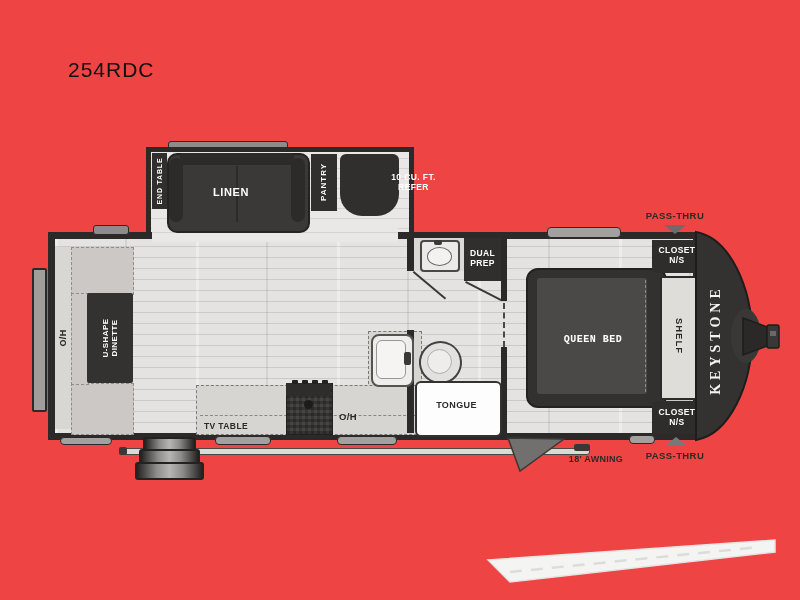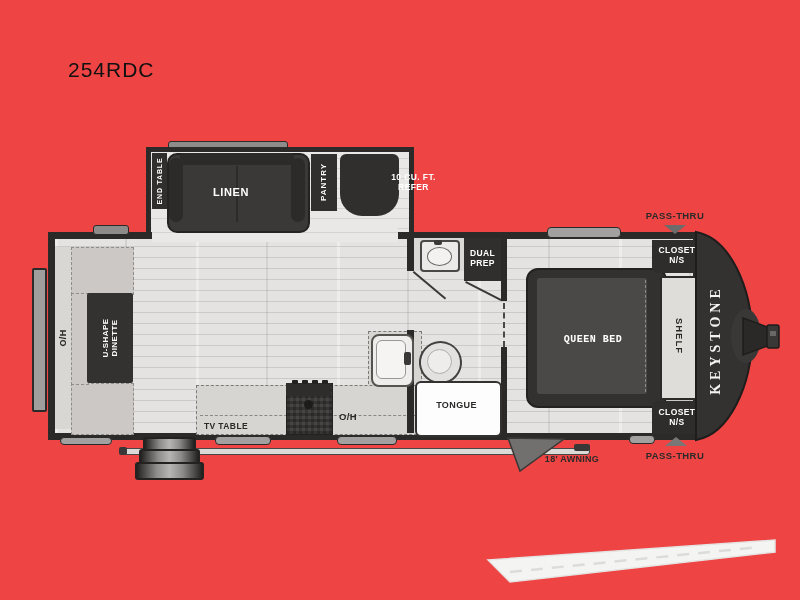--- a/index.html
+++ b/index.html
@@ -140,21 +140,21 @@
   <div class="abs arr-down" style="left:664px;top:225px;z-index:6;"></div>
   <div class="abs arr-up" style="left:665px;top:437px;z-index:6;"></div>
   <div class="lbl" style="left:637px;top:450px;width:76px;height:12px;font-size:9.5px;z-index:6;">PASS-THRU</div>
 
   <div class="abs" style="left:119px;top:447px;width:8px;height:8px;background:#3a3837;border-radius:2px;z-index:4;"></div>
   <div class="abs" style="left:122px;top:448px;width:466px;height:5px;background:#dcdad7;border:1.5px solid #4a4846;border-radius:3px;z-index:3;"></div>
   <div class="abs" style="left:574px;top:444px;width:16px;height:7px;background:#3a3837;border-radius:2px;z-index:4;"></div>
   <svg class="abs" style="left:504px;top:436px;z-index:5;" width="64" height="38" viewBox="0 0 64 38">
     <polygon points="4,2 60,3 16,35" fill="#72706e" stroke="#3a3837" stroke-width="1.5"></polygon>
   </svg>
-  <div class="lbl" style="left:540px;top:453px;width:64px;height:12px;font-size:9px;letter-spacing:.3px;z-index:6;">18' AWNING</div>
+  <div class="lbl" style="left:564px;top:453px;width:64px;height:12px;font-size:9px;letter-spacing:.3px;z-index:6;">18' AWNING</div>
 
   <div class="abs step" style="left:143px;top:437px;width:49px;height:11px;z-index:4;"></div>
   <div class="abs step" style="left:139px;top:449px;width:57px;height:12px;z-index:4;"></div>
   <div class="abs step" style="left:135px;top:462px;width:65px;height:14px;z-index:4;"></div>
 
   <svg class="abs" style="left:480px;top:530px;z-index:7;" width="310" height="60" viewBox="0 0 310 60">
     <polygon points="8,30 295,10 295,22 30,52" fill="#f4f4f3" stroke="#e4e4e3" stroke-width="1.5"></polygon>
     <path d="M 30 42 L 280 17" stroke="#dcdcdb" stroke-width="2.5" fill="none" stroke-dasharray="12 9"></path>
   </svg>
 

